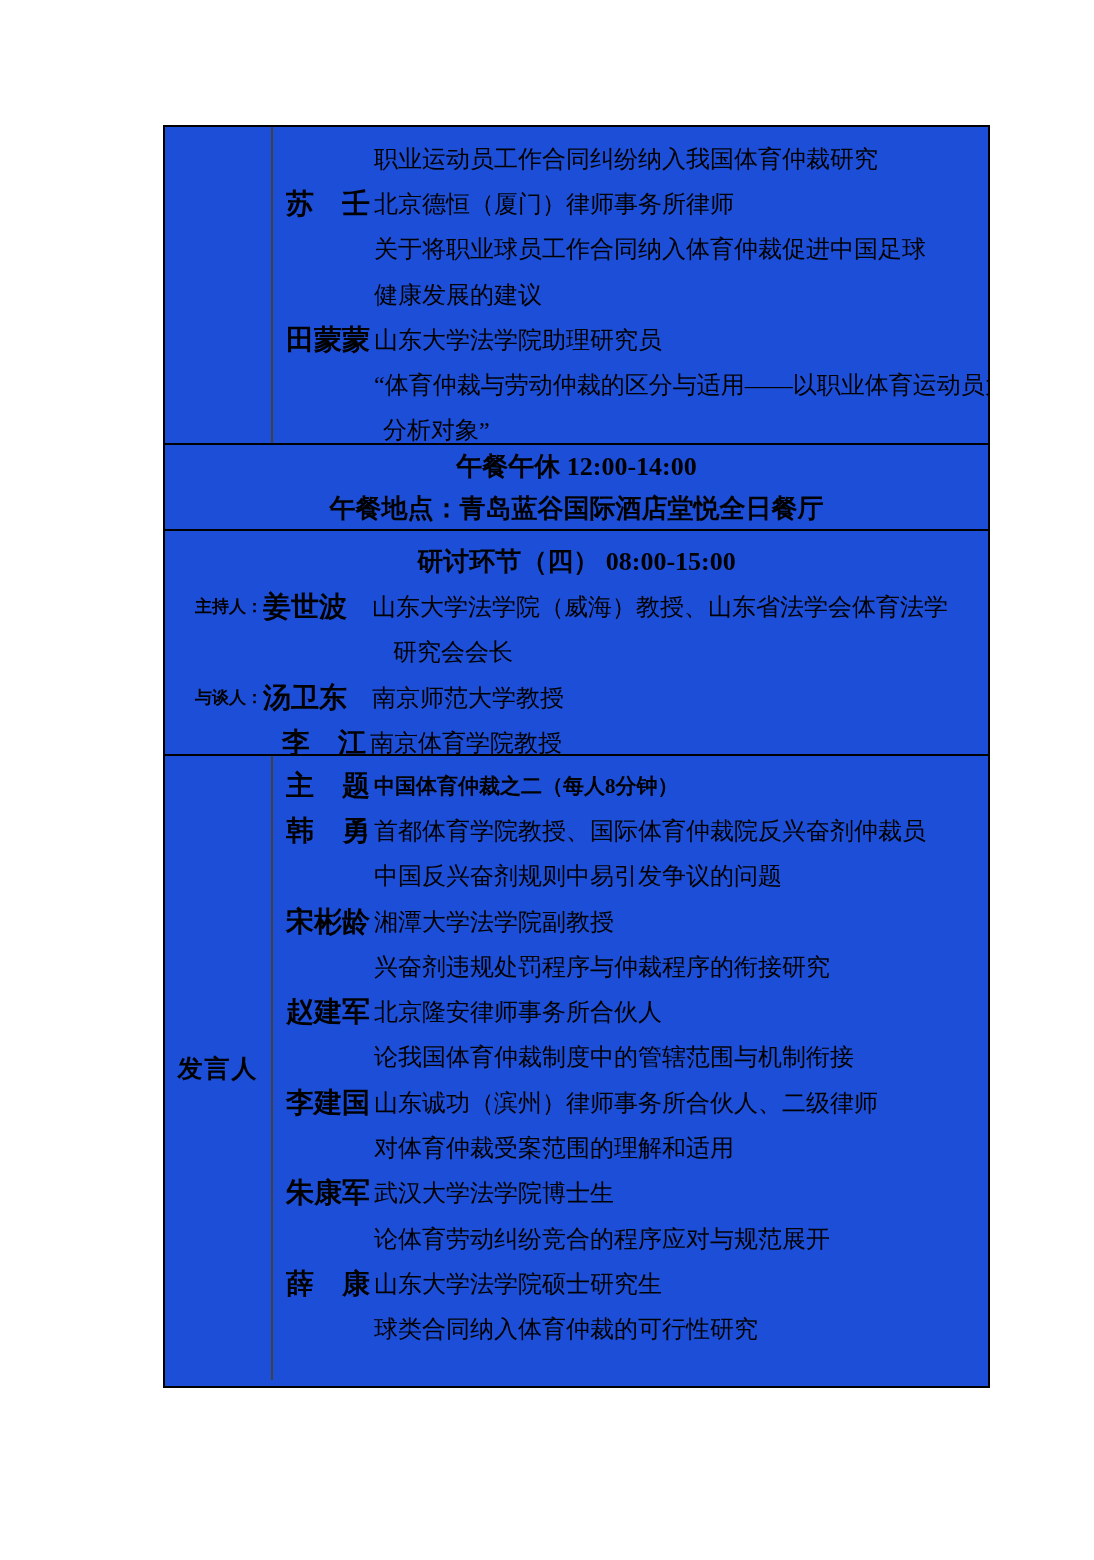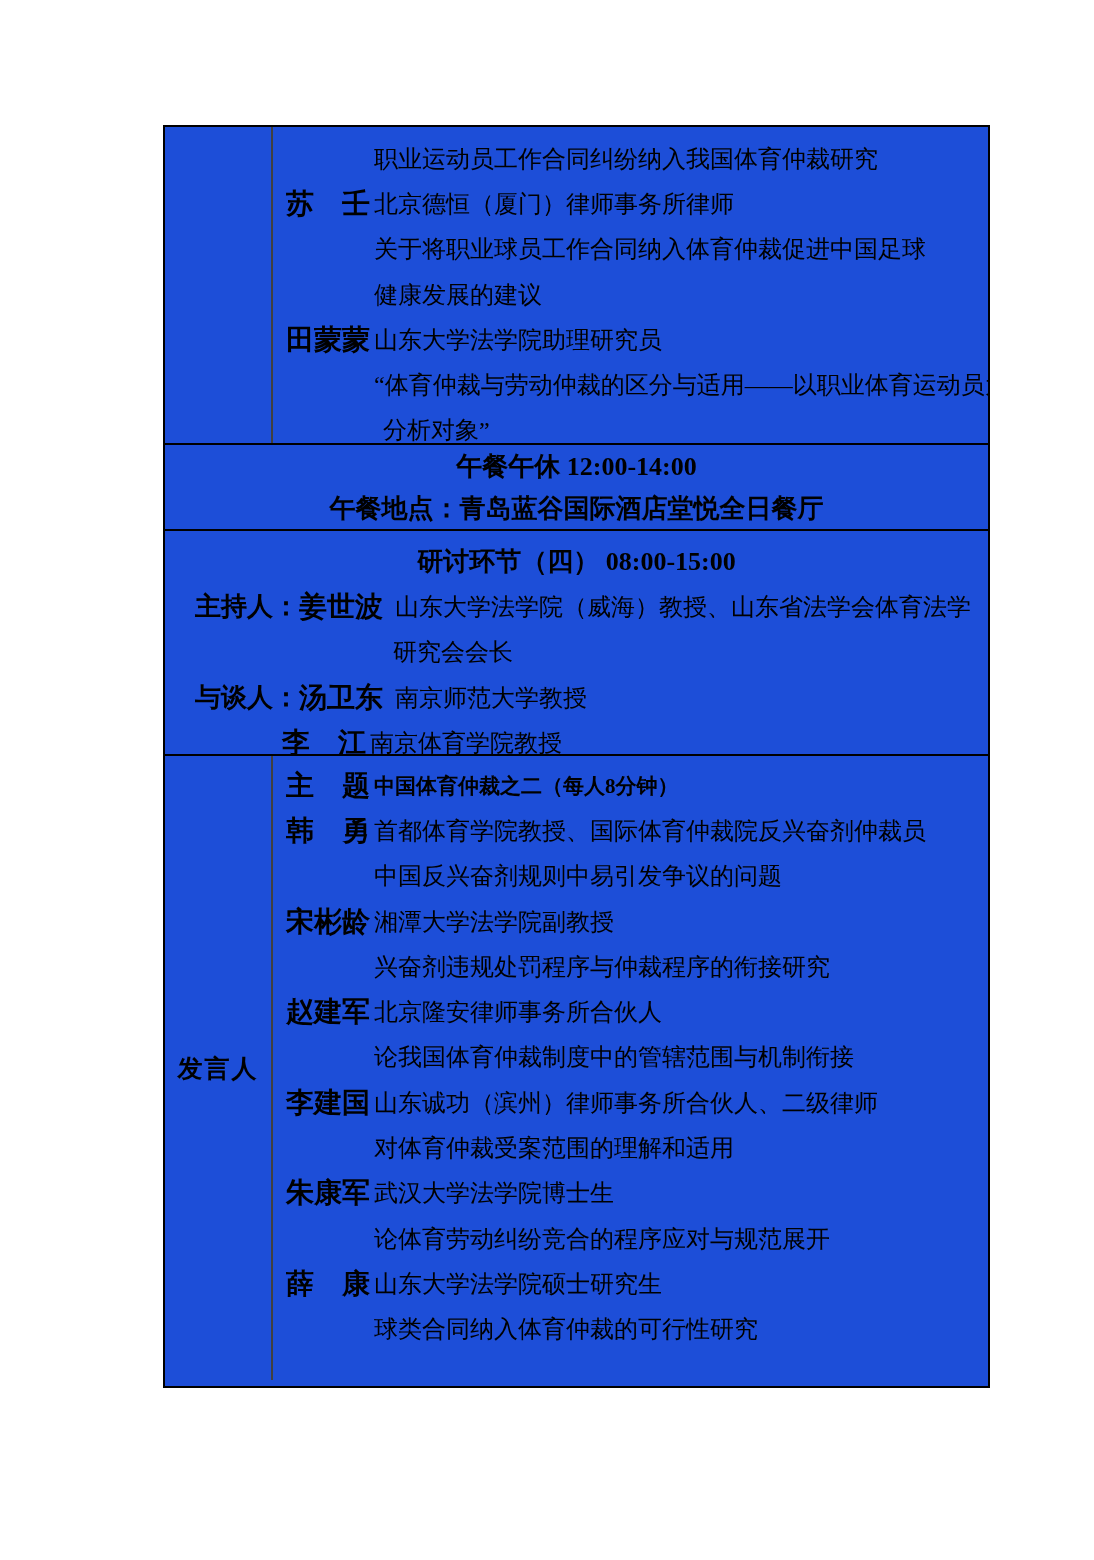--- a/index.html
+++ b/index.html
@@ -48,22 +48,22 @@
     font-weight:700; font-size:26px; white-space:nowrap;
   }
 
   
   .row-3 { padding-top:8px; }
   .session-header {
     height:45.3px; display:flex; align-items:center; justify-content:center;
     font-weight:700; font-size:26px; white-space:nowrap;
   }
   .host-line { padding-left:30px; }
-  .role-label { font-weight:700; font-size:26px; flex-shrink:0; }
-  .person-name { font-weight:700; font-size:28px; flex-shrink:0; margin-right:12px; }
+  .role-label { font-weight:700; font-size:17px; flex-shrink:0; }
+  .person-name { font-weight:700; font-size:28px; flex-shrink:0; margin-right:25px; }
   .affil-cont { padding-left:228px; }
   .second-discussant { padding-left:117px; }
 </style>
 </head>
 <body>
 
 <div class="sheet">
   <div class="agenda-table">
 
     <div class="row row-1 row-cols">

